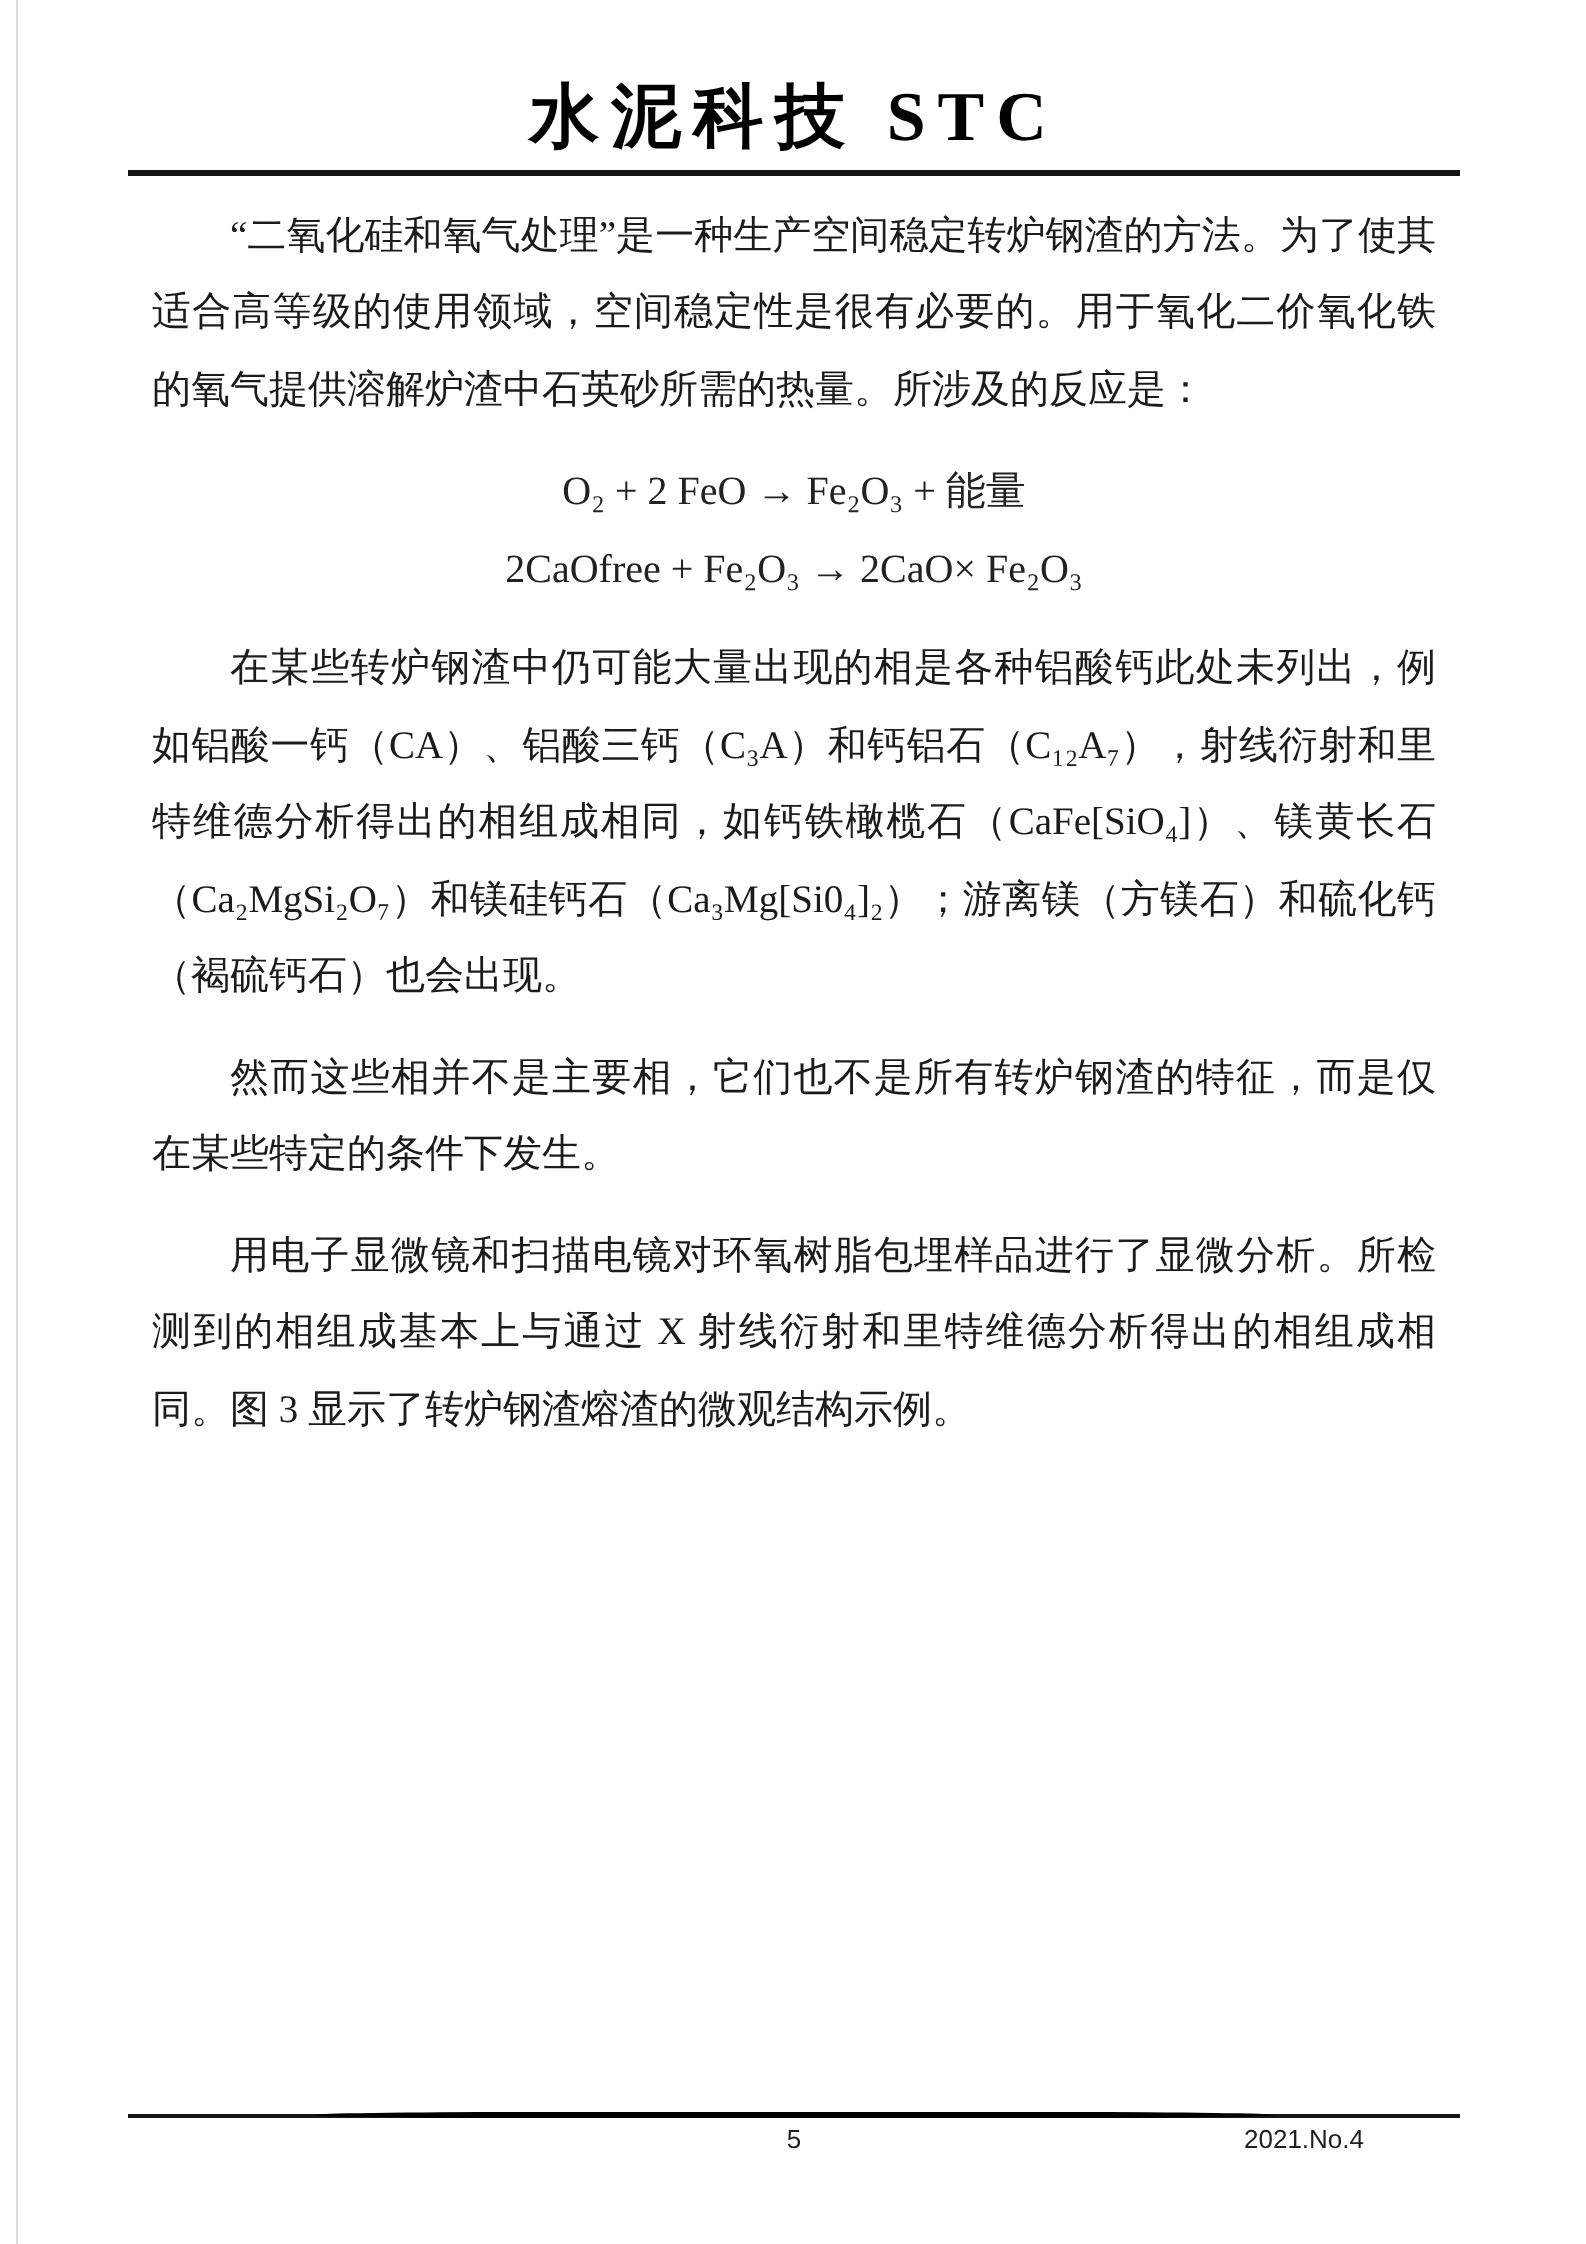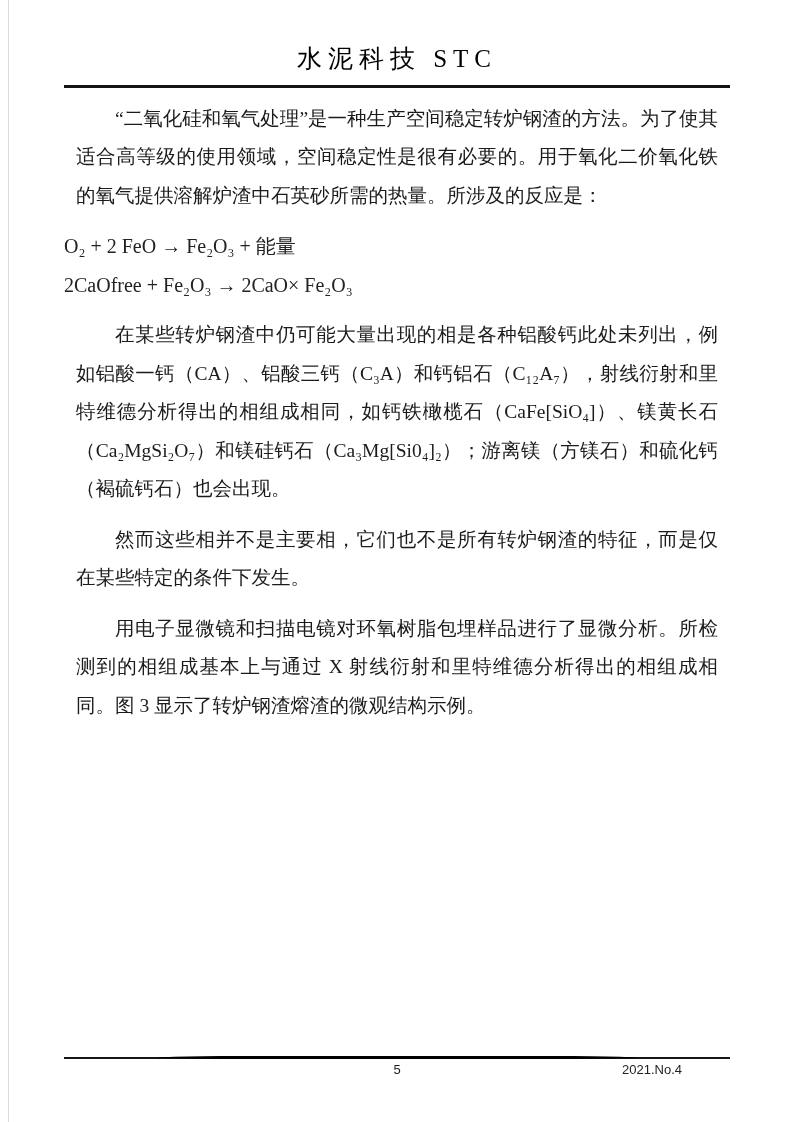--- a/index.html
+++ b/index.html
@@ -26,22 +26,22 @@
     background: #dcdcdc;
   }
   .content {
     position: relative;
     width: 666px;
     margin-left: 64px;
     padding-top: 42px;
   }
   .journal-title {
     text-align: center;
-    font-size: 25px;
-    font-weight: normal;
+    font-size: 35px;
+    font-weight: bold;
     letter-spacing: 6px;
     line-height: 34px;
     color: #000;
   }
   .header-rule {
     height: 2.5px;
     background: #141414;
     margin-top: 9px;
   }
   .body-text {
@@ -52,21 +52,21 @@
   }
   .para {
     margin: 12px;
     text-indent: 2em;
     word-break: break-word;
   }
   .equation-block {
     margin: 0;
   }
   .eq {
-    text-align: left;
+    text-align: center;
     font-size: 20px;
     line-height: 38.5px;
     color: #222;
   }
   
   .footer-rule {
     position: absolute;
     left: 64px;
     right: 63px;
     top: 1055px;

